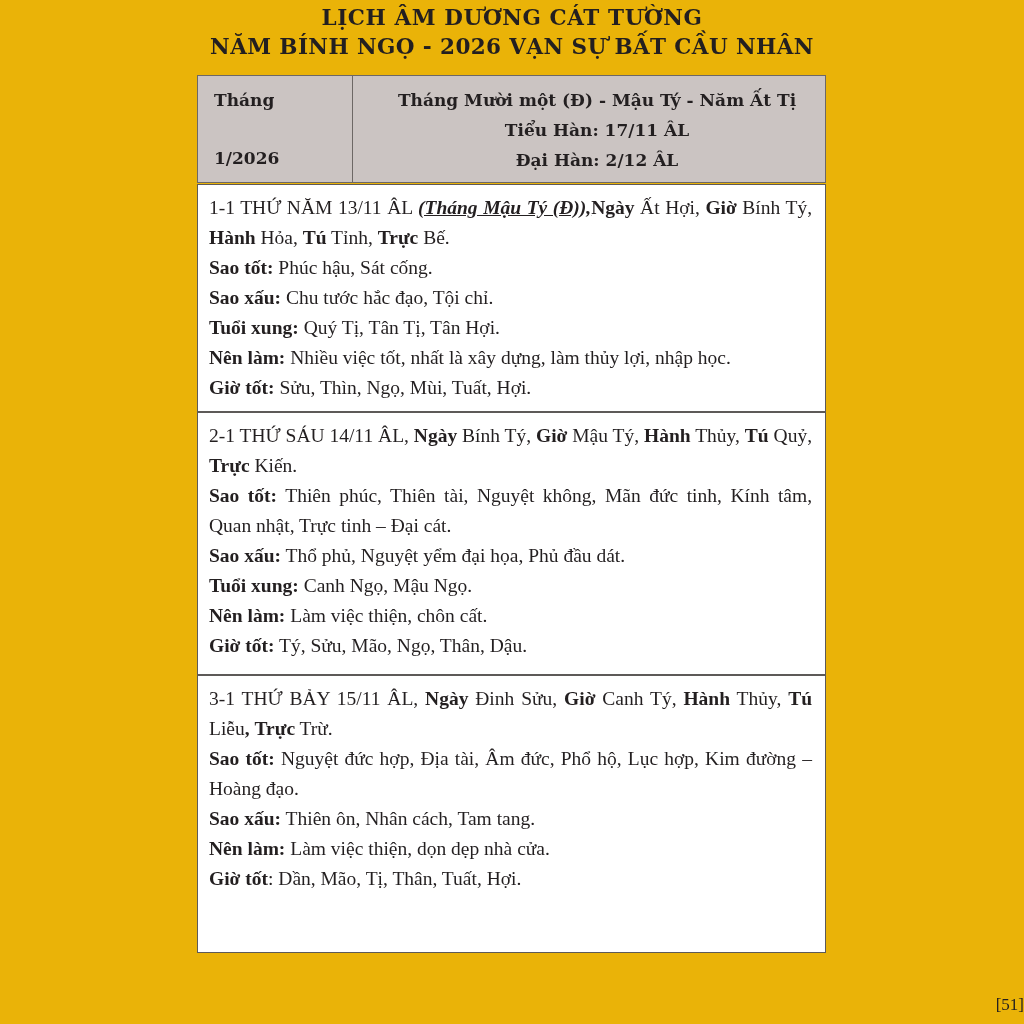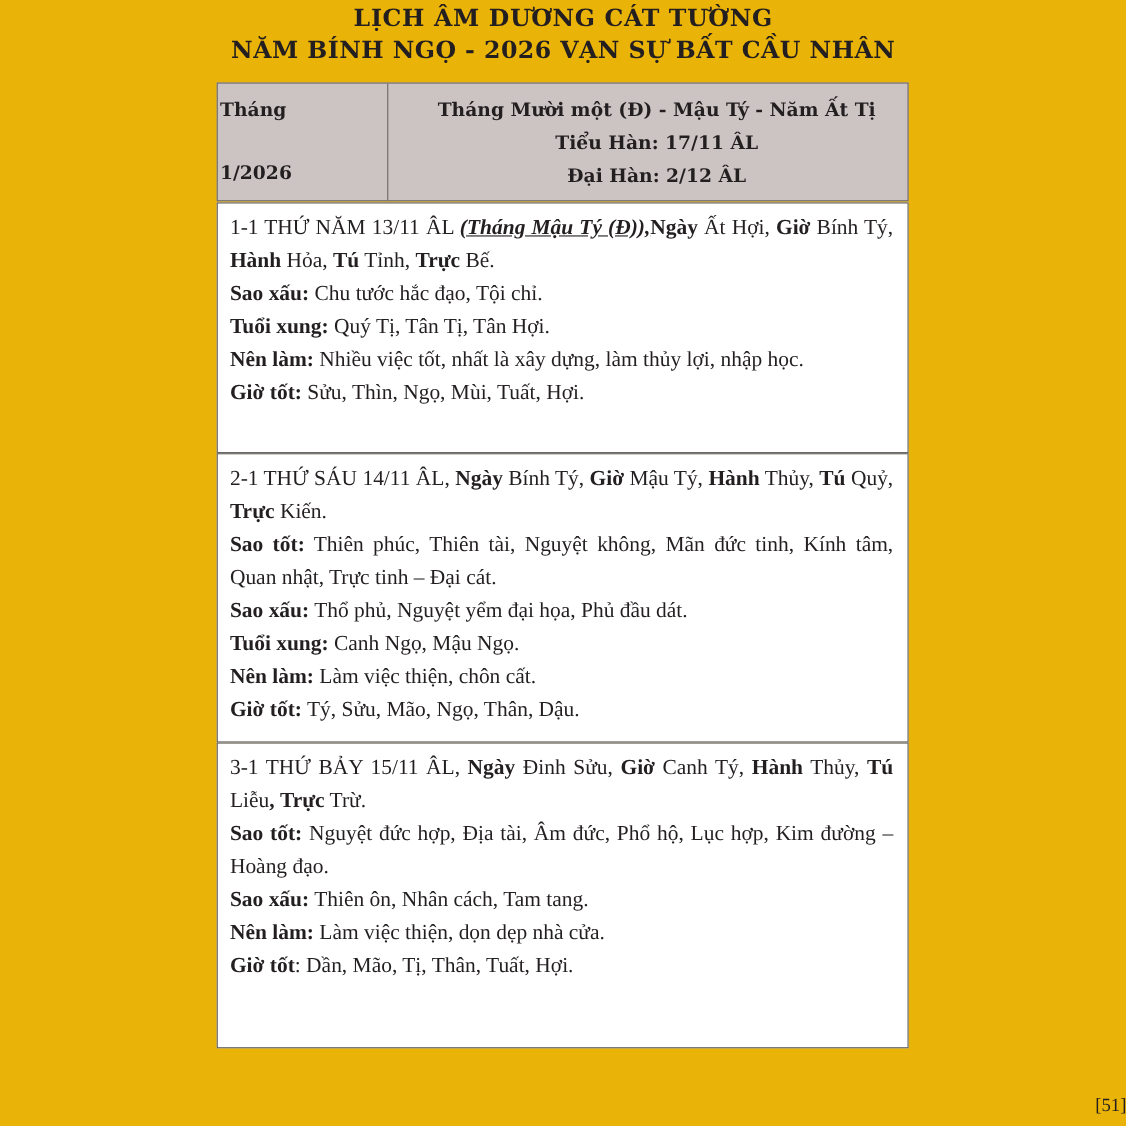--- a/index.html
+++ b/index.html
@@ -54,21 +54,21 @@
     background: #cbc4c2;
     display: flex;
   }
   .month-cell-left {
     width: 155px;
     box-sizing: border-box;
     border-right: 1px solid #6d6865;
     display: flex;
     flex-direction: column;
     justify-content: center;
-    padding-left: 2px;
+    padding-left: 16px;
     gap: 32px;
   }
   .month-cell-left div {
     font-family: "DejaVu Serif", "Liberation Serif", serif;
     font-weight: bold;
     font-size: 17px;
     line-height: 26px;
     color: #231f20;
   }
   .month-cell-right {
@@ -156,20 +156,21 @@
   </div>
 
   <div class="day-block" id="day-block-0">
     <p class="day-line first">
       <span>1-1 THỨ NĂM 13/11 ÂL </span><i class="bi">(Tháng Mậu Tý (Đ)),</i><b>Ngày</b><span> Ất Hợi,</span>
       <b>Giờ</b><span> Bính Tý,</span>
       <b>Hành</b><span> Hỏa,</span>
       <b>Tú</b><span> Tỉnh,</span>
       <b>Trực</b><span> Bế.</span>
     </p>
+    <p class="day-line"><b>Sao tốt:</b><span> Phúc hậu, Sát cống.</span></p>
     <p class="day-line"><b>Sao xấu:</b><span> Chu tước hắc đạo, Tội chỉ.</span></p>
     <p class="day-line"><b>Tuổi xung:</b><span>  Quý Tị, Tân Tị, Tân Hợi.</span></p>
     <p class="day-line"><b>Nên làm:</b><span> Nhiều việc tốt, nhất là xây dựng, làm thủy lợi, nhập học.</span></p>
     <p class="day-line"><b>Giờ tốt:</b><span> Sửu, Thìn, Ngọ, Mùi, Tuất, Hợi.</span></p>
   </div>
 
   <div class="day-block" id="day-block-1">
     <p class="day-line first">
       <span> 2-1 THỨ SÁU 14/11 ÂL, </span><b>Ngày</b><span> Bính Tý,</span>
       <b>Giờ</b><span> Mậu Tý,</span>

